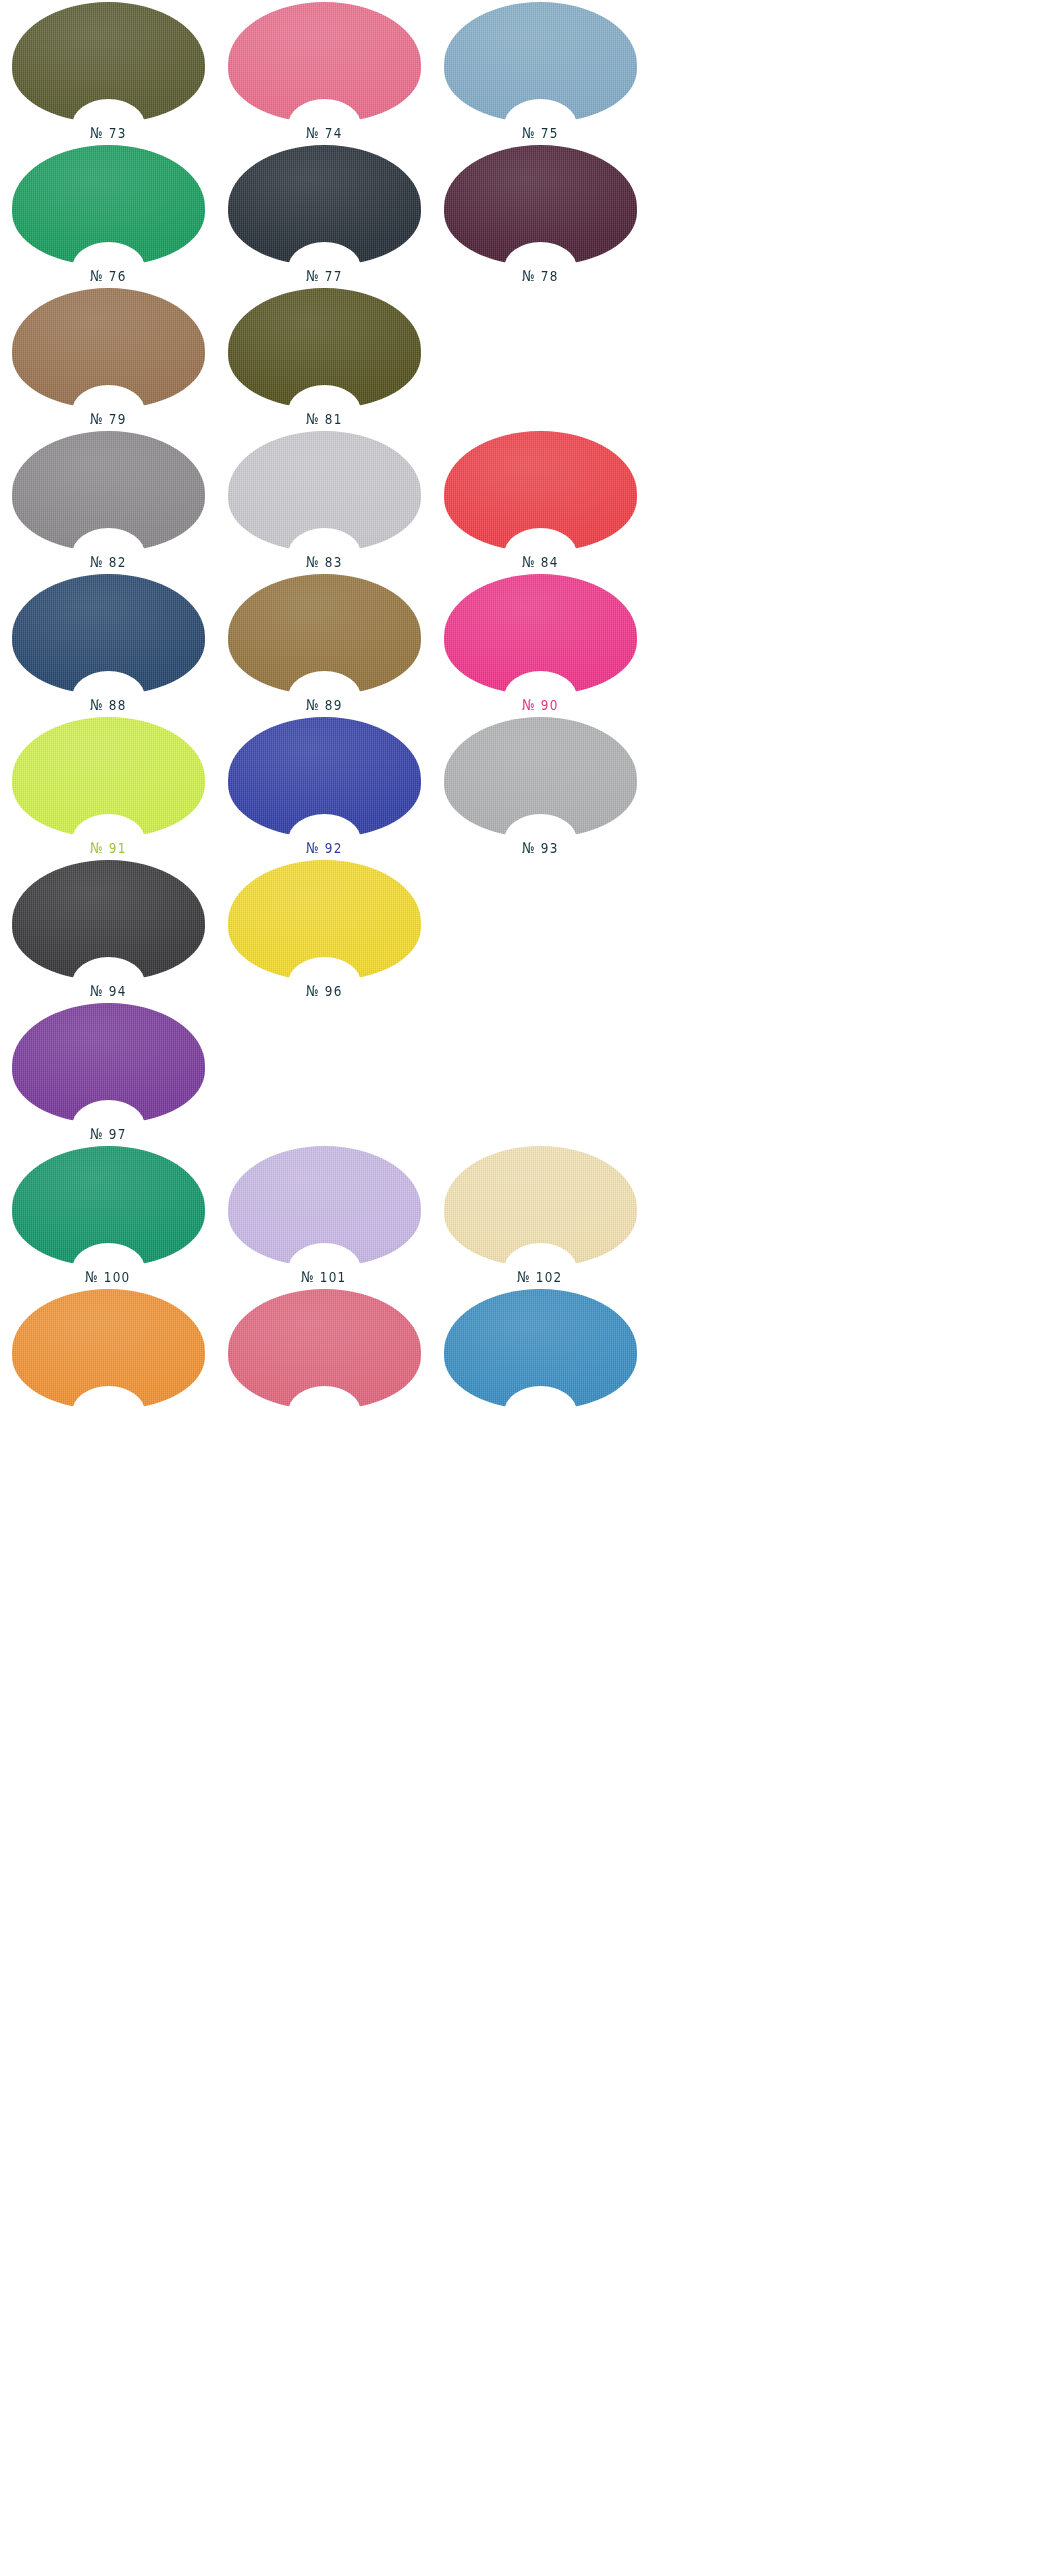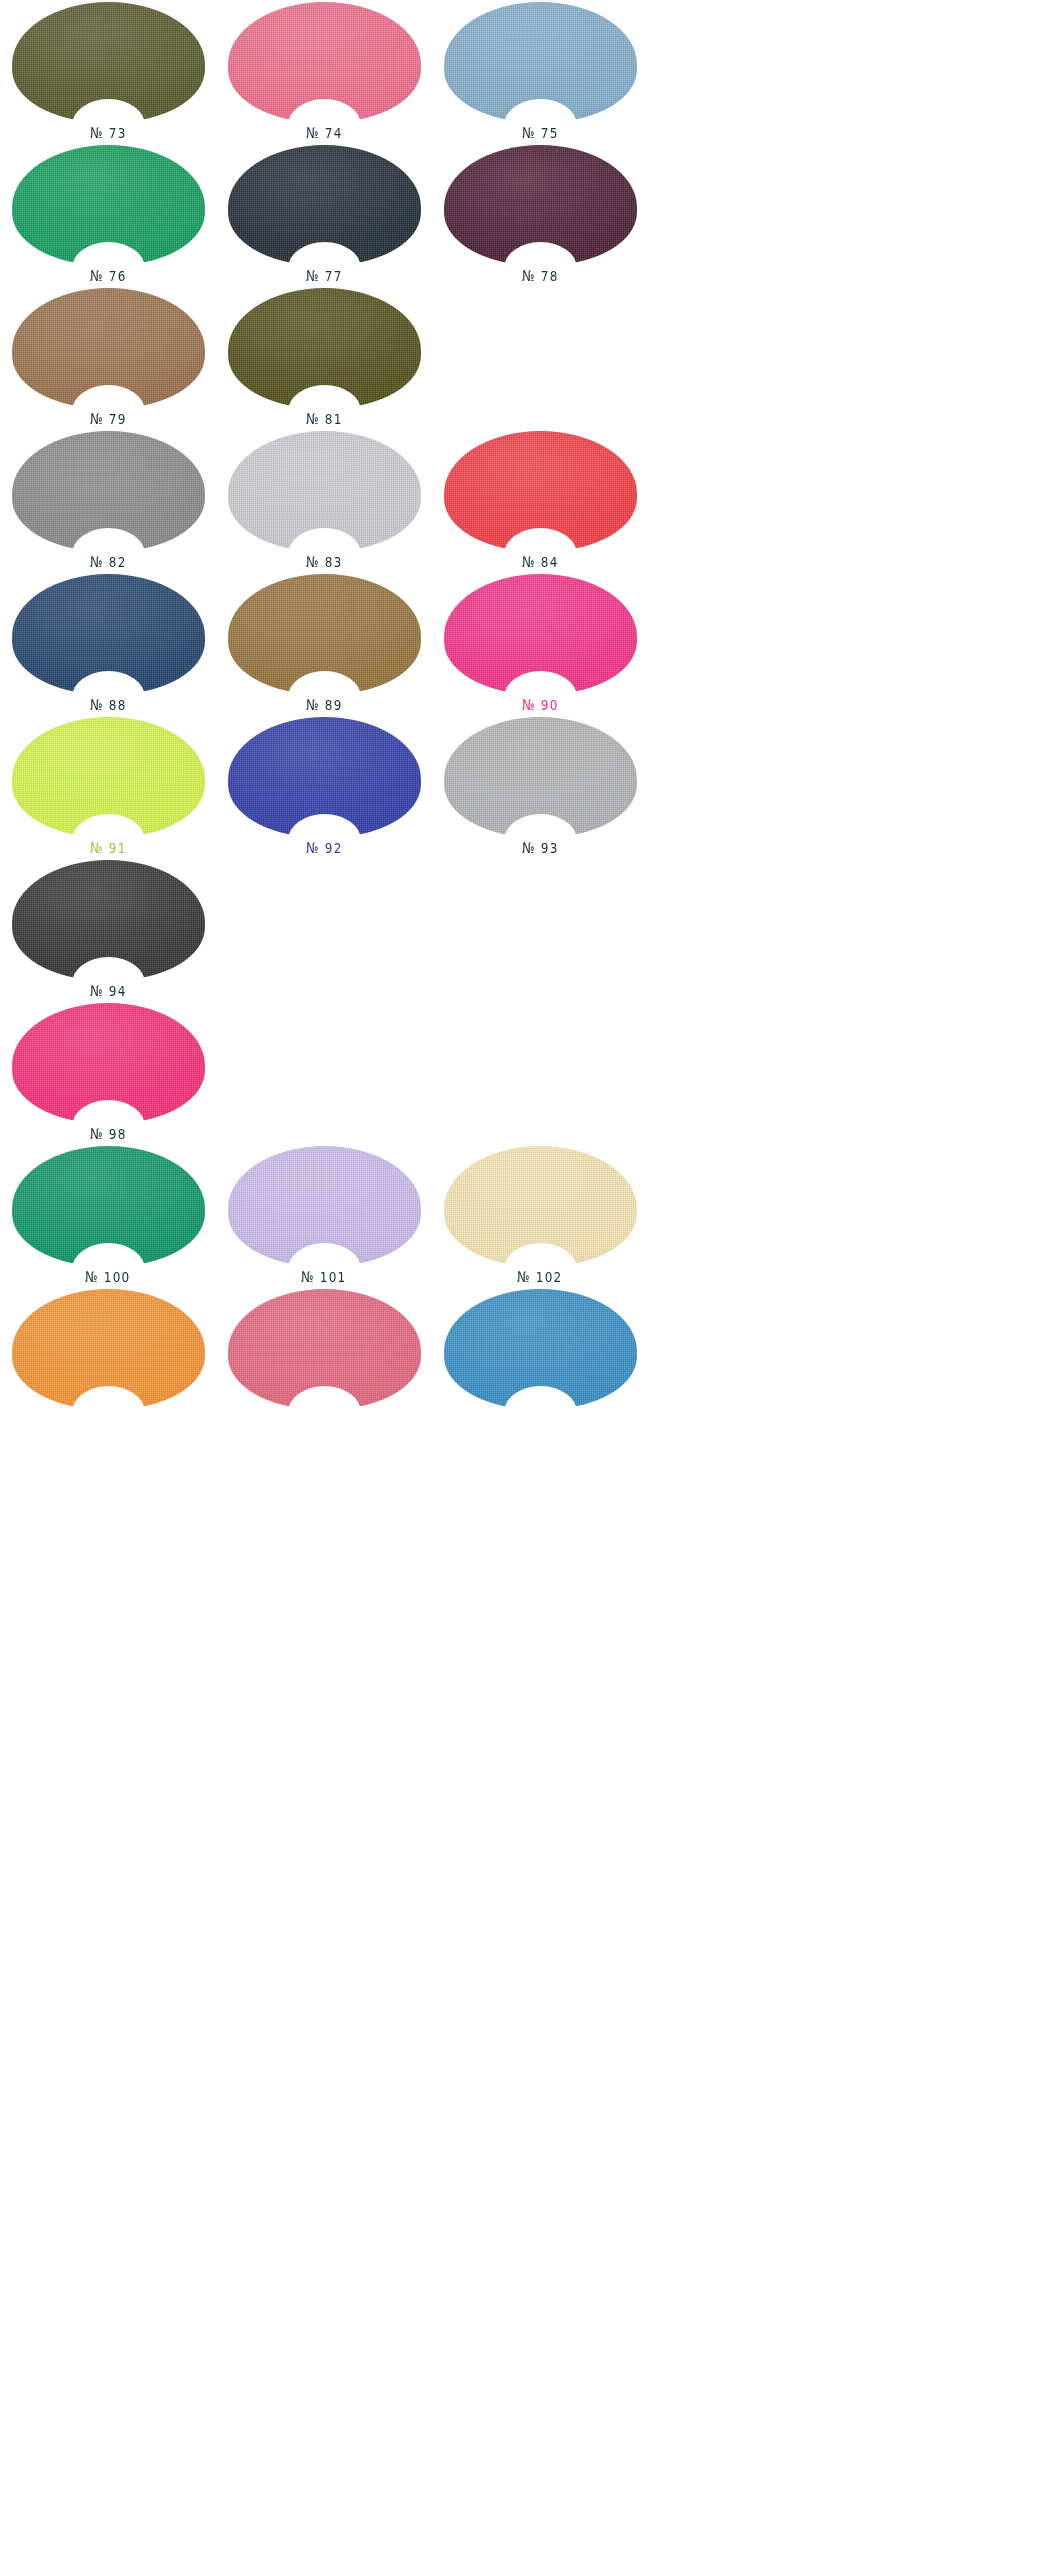--- a/index.html
+++ b/index.html
@@ -222,28 +222,35 @@
       </div>
     </div>
     <div class="swatch-row">
       <div class="swatch-cell">
         <div class="chip-wrap">
           <div class="chip" style="background-color: rgb(56, 56, 58);"></div>
           <div class="chip-notch"></div>
         </div>
         <div class="chip-label" style="color: rgb(22, 52, 63);">№ 94</div>
       </div>
-    </div>
-    <div class="swatch-row">
-      <div class="swatch-cell">
-        <div class="chip-wrap">
-          <div class="chip" style="background-color: rgb(244, 50, 122);"></div>
-          <div class="chip-notch"></div>
-        </div>
-        <div class="chip-label" style="color: rgb(22, 52, 63);">№ 98</div>
+      <div class="swatch-cell">
+        <div class="chip-wrap">
+          <div class="chip" style="background-color: rgb(246, 221, 46);"></div>
+          <div class="chip-notch"></div>
+        </div>
+        <div class="chip-label" style="color: rgb(22, 52, 63);">№ 96</div>
+      </div>
+    </div>
+    <div class="swatch-row">
+      <div class="swatch-cell">
+        <div class="chip-wrap">
+          <div class="chip" style="background-color: rgb(122, 58, 156);"></div>
+          <div class="chip-notch"></div>
+        </div>
+        <div class="chip-label" style="color: rgb(22, 52, 63);">№ 97</div>
       </div>
     </div>
     <div class="swatch-row">
       <div class="swatch-cell">
         <div class="chip-wrap">
           <div class="chip" style="background-color: rgb(18, 151, 106);"></div>
           <div class="chip-notch"></div>
         </div>
         <div class="chip-label" style="color: rgb(22, 52, 63);">№ 100</div>
       </div>

